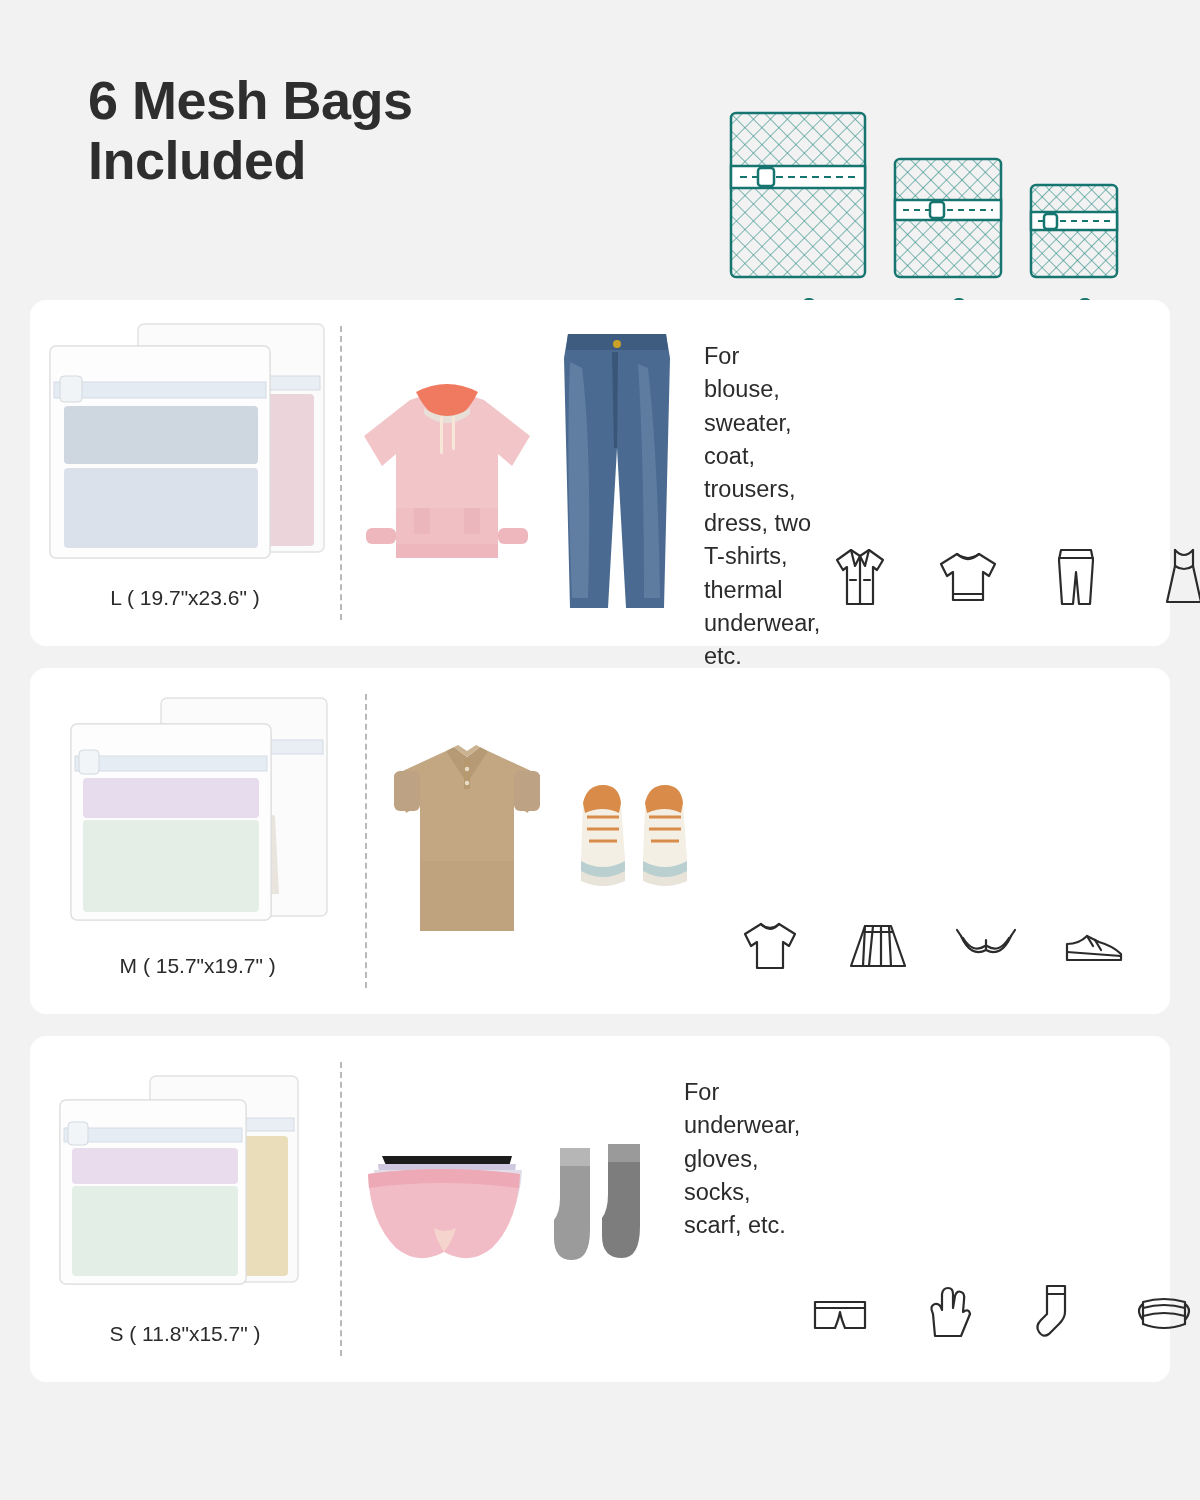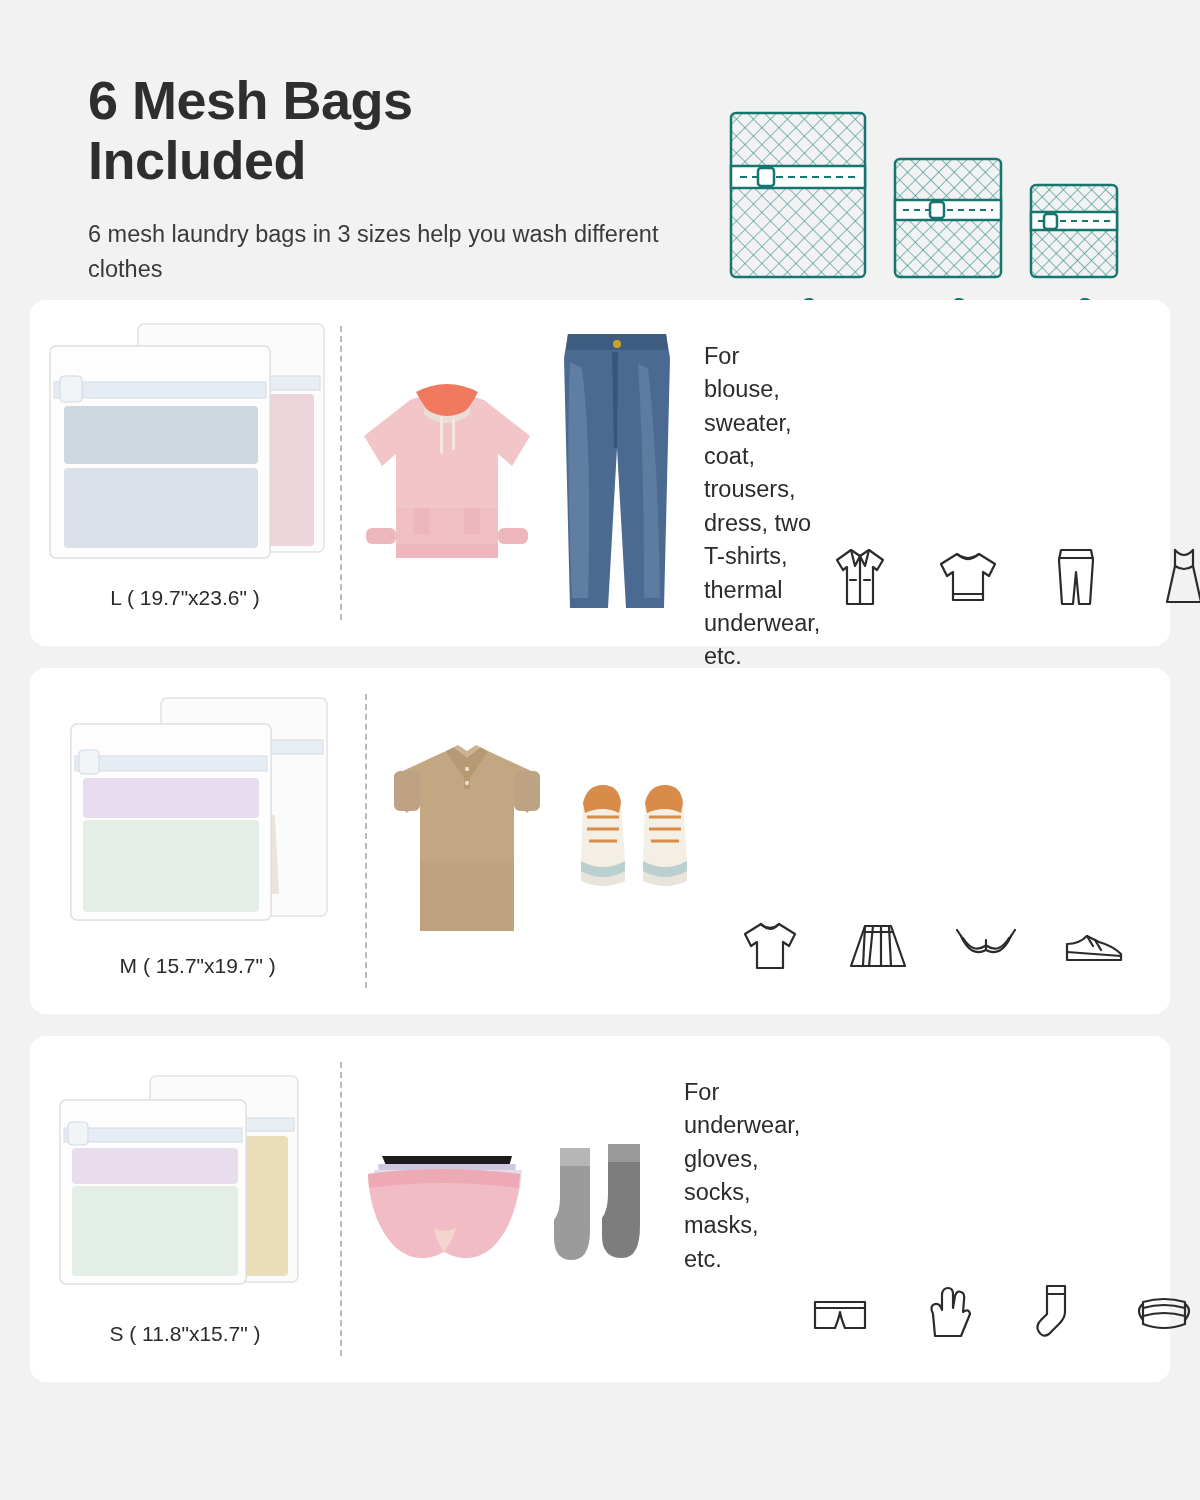--- a/index.html
+++ b/index.html
@@ -151,21 +151,20 @@
   }
   svg { display: block; }
 </style>
 </head>
 <body>
 
 <div class="header">
   <div class="header-left">
     <h1 class="title">6 Mesh Bags
 Included</h1>
-    <p class="subtitle">6 mesh laundry bags in 3 sizes help you wash different clothes</p>
   </div>
 
   <div class="header-right">
 
     <div class="bagstack">
       <svg width="140" height="170" viewBox="0 0 140 170">
         <defs>
           <pattern id="meshL" width="12" height="12" patternUnits="userSpaceOnUse" patternTransform="rotate(45)">
             <line x1="0" y1="0" x2="0" y2="12" stroke="#2a8c84" stroke-width="1.2"></line>
             <line x1="0" y1="0" x2="12" y2="0" stroke="#2a8c84" stroke-width="1.2"></line>
@@ -425,21 +424,21 @@
 
       <svg width="120" height="150" viewBox="0 0 120 150">
         <path d="M18 14 L48 14 L48 96 Q48 126 30 126 Q12 126 12 104 L12 86 Q18 78 18 64 Z" fill="#9b9b9b"></path>
         <rect x="18" y="14" width="30" height="18" fill="#b6b6b6"></rect>
         <path d="M66 10 L98 10 L98 92 Q98 124 80 124 Q60 124 60 102 L60 84 Q66 76 66 60 Z" fill="#7d7d7d"></path>
         <rect x="66" y="10" width="32" height="18" fill="#9a9a9a"></rect>
       </svg>
     </div>
 
     <div class="card-col-text">
-      <p class="desc">For underwear, gloves, socks, masks, etc.</p>
+      <p class="desc">For underwear, gloves, socks, scarf, etc.</p>
       <div class="icon-row">
         <span class="ic">
           <svg width="70" height="70" viewBox="0 0 70 70" fill="none" stroke="#2b2b2b" stroke-width="2.2" stroke-linejoin="round" stroke-linecap="round">
             <path d="M10 24 L60 24 L60 50 L40 50 Q36 40 35 34 Q34 40 30 50 L10 50 Z"></path>
             <path d="M10 30 L60 30"></path>
           </svg>
         </span>
         <span class="ic">
           <svg width="70" height="70" viewBox="0 0 70 70" fill="none" stroke="#2b2b2b" stroke-width="2.2" stroke-linejoin="round" stroke-linecap="round">
             <path d="M22 58 L20 36 Q16 28 22 26 Q27 25 29 32 L29 16 Q30 10 35 10 Q40 10 40 16 L40 30 L42 18 Q44 12 48 14 Q52 15 51 22 L50 34 Q56 30 57 36 L48 58 Z"></path>

